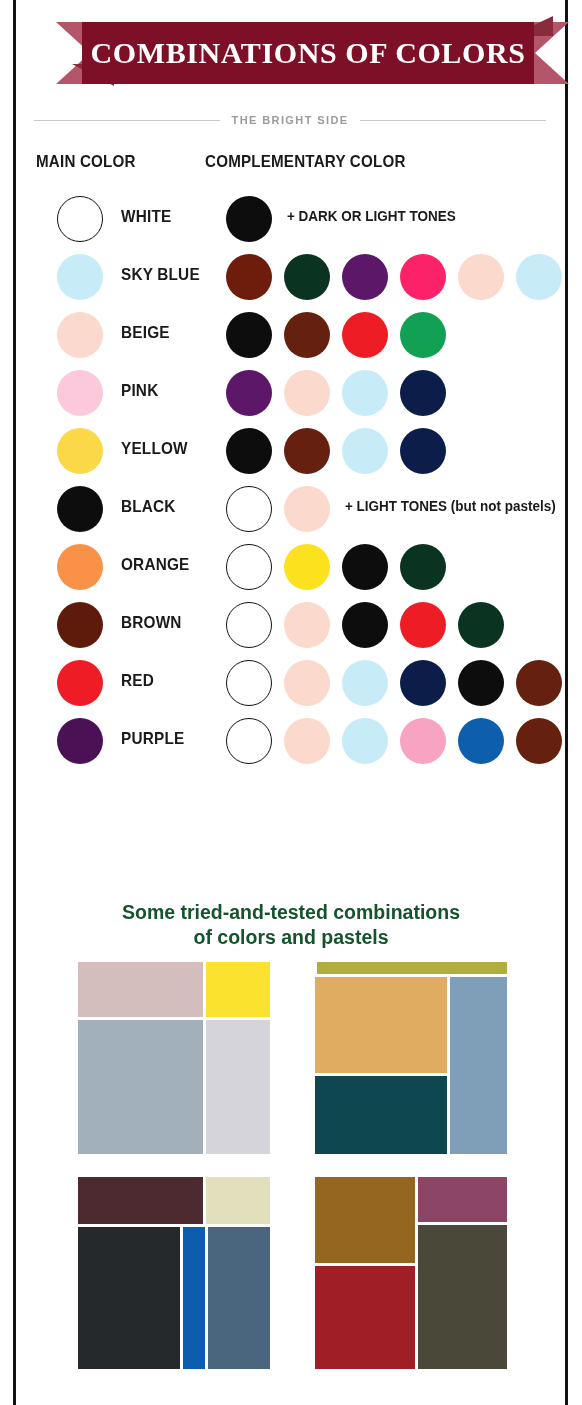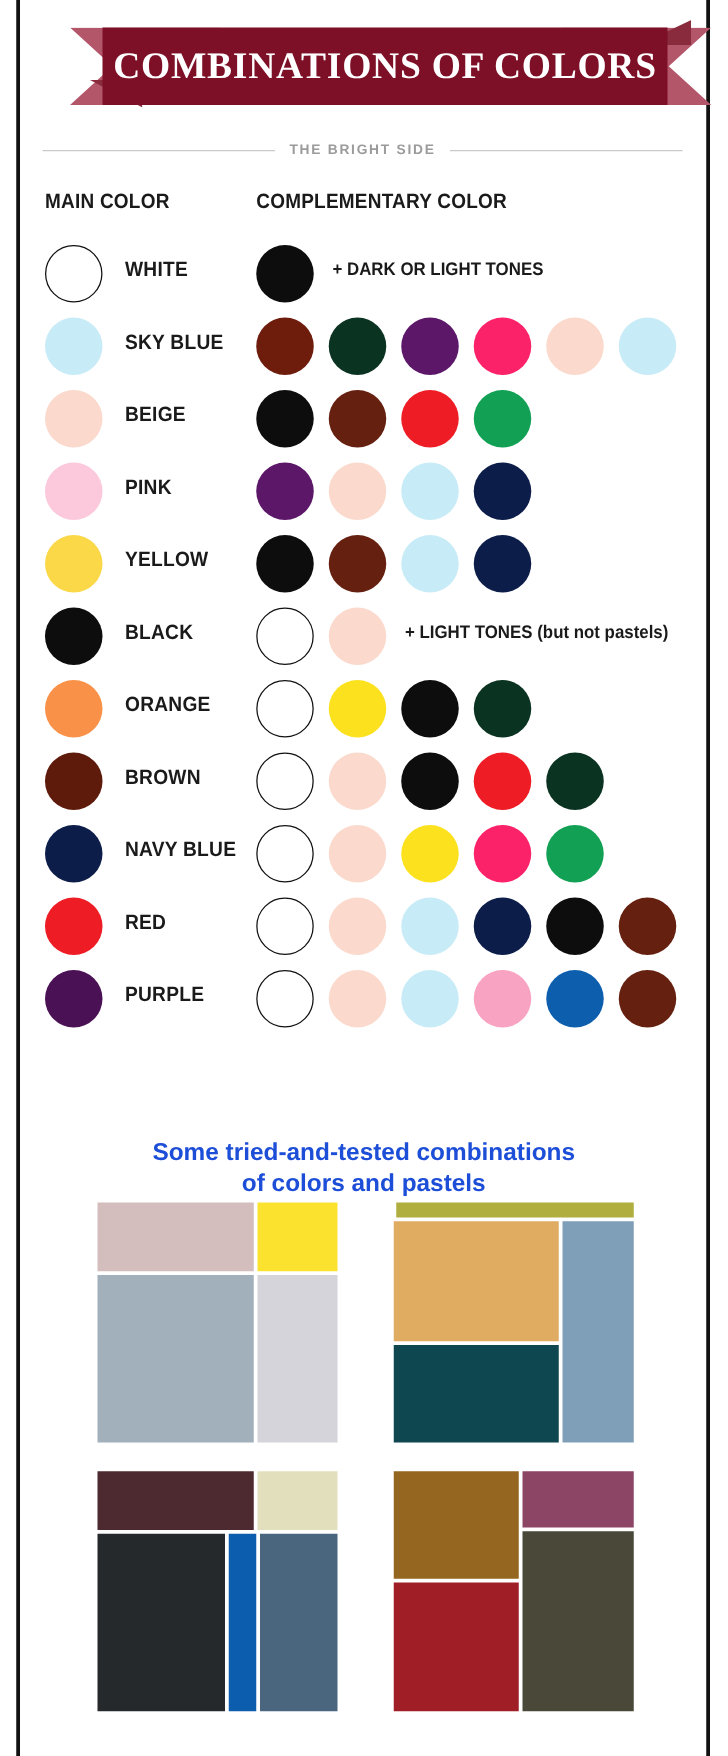--- a/index.html
+++ b/index.html
@@ -80,21 +80,21 @@
     position: absolute; top: 152px;
     font-size: 16.5px; font-weight: bold; color: #1a1a1a;
     letter-spacing: 0.2px; white-space: nowrap;
     font-family: "Liberation Sans Narrow", "Liberation Sans", sans-serif;
     transform: scaleX(0.92); transform-origin: left center;
   }
   #header-main { left: 36px; }
   #header-comp { left: 205px; }
 
   
-  #rows { position: absolute; left: 0; top: 194px; width: 582px; }
+  #rows { position: absolute; left: 0; top: 194px; width: 582px; padding-left: 21px; }
   .color-row {
     position: relative;
     height: 58px;
   }
   .swatch {
     position: absolute;
     width: 46px; height: 46px;
     border-radius: 50%;
     top: 2px;
   }
@@ -112,24 +112,23 @@
     font-size: 14.5px; font-weight: bold; color: #1a1a1a;
     white-space: nowrap;
     font-family: "Liberation Sans Narrow", "Liberation Sans", sans-serif;
     transform: scaleX(0.93); transform-origin: left center;
   }
 
   
   #subtitle {
     position: absolute; left: 0; top: 900px; width: 582px;
     text-align: center;
-    font-size: 19.5px; font-weight: bold; color: #1d4ed8;
+    font-size: 19.5px; font-weight: bold; color: #14532d;
     line-height: 1.28;
     font-family: "Liberation Sans Narrow", "Liberation Sans", sans-serif;
-    margin-top: 10px;
   }
   #subtitle span { display: block; }
 
   
   #palettes { position: absolute; left: 0; top: 962px; width: 582px; }
   .palette {
     position: absolute;
     width: 192px; height: 192px;
   }
   .palette .tile { position: absolute; }
@@ -224,29 +223,20 @@
       <div class="color-row">
         <div class="swatch main-swatch" style="background: rgb(94, 27, 12);"></div>
         <div class="row-label">BROWN</div>
         <div class="swatch outlined" style="background: rgb(255, 255, 255); left: 205px;"></div>
         <div class="swatch" style="background: rgb(251, 217, 204); left: 263px;"></div>
         <div class="swatch" style="background: rgb(13, 13, 13); left: 321px;"></div>
         <div class="swatch" style="background: rgb(238, 28, 37); left: 379px;"></div>
         <div class="swatch" style="background: rgb(11, 51, 33); left: 437px;"></div>
       </div>
       <div class="color-row">
-        <div class="swatch main-swatch" style="background: rgb(13, 29, 73);"></div>
-        <div class="row-label">NAVY BLUE</div>
-        <div class="swatch outlined" style="background: rgb(255, 255, 255); left: 205px;"></div>
-        <div class="swatch" style="background: rgb(251, 217, 204); left: 263px;"></div>
-        <div class="swatch" style="background: rgb(251, 225, 30); left: 321px;"></div>
-        <div class="swatch" style="background: rgb(252, 34, 105); left: 379px;"></div>
-        <div class="swatch" style="background: rgb(18, 160, 85); left: 437px;"></div>
-      </div>
-      <div class="color-row">
         <div class="swatch main-swatch" style="background: rgb(238, 28, 37);"></div>
         <div class="row-label">RED</div>
         <div class="swatch outlined" style="background: rgb(255, 255, 255); left: 205px;"></div>
         <div class="swatch" style="background: rgb(251, 217, 204); left: 263px;"></div>
         <div class="swatch" style="background: rgb(200, 236, 247); left: 321px;"></div>
         <div class="swatch" style="background: rgb(13, 29, 73); left: 379px;"></div>
         <div class="swatch" style="background: rgb(13, 13, 13); left: 437px;"></div>
         <div class="swatch" style="background: rgb(101, 32, 15); left: 495px;"></div>
       </div>
       <div class="color-row">

